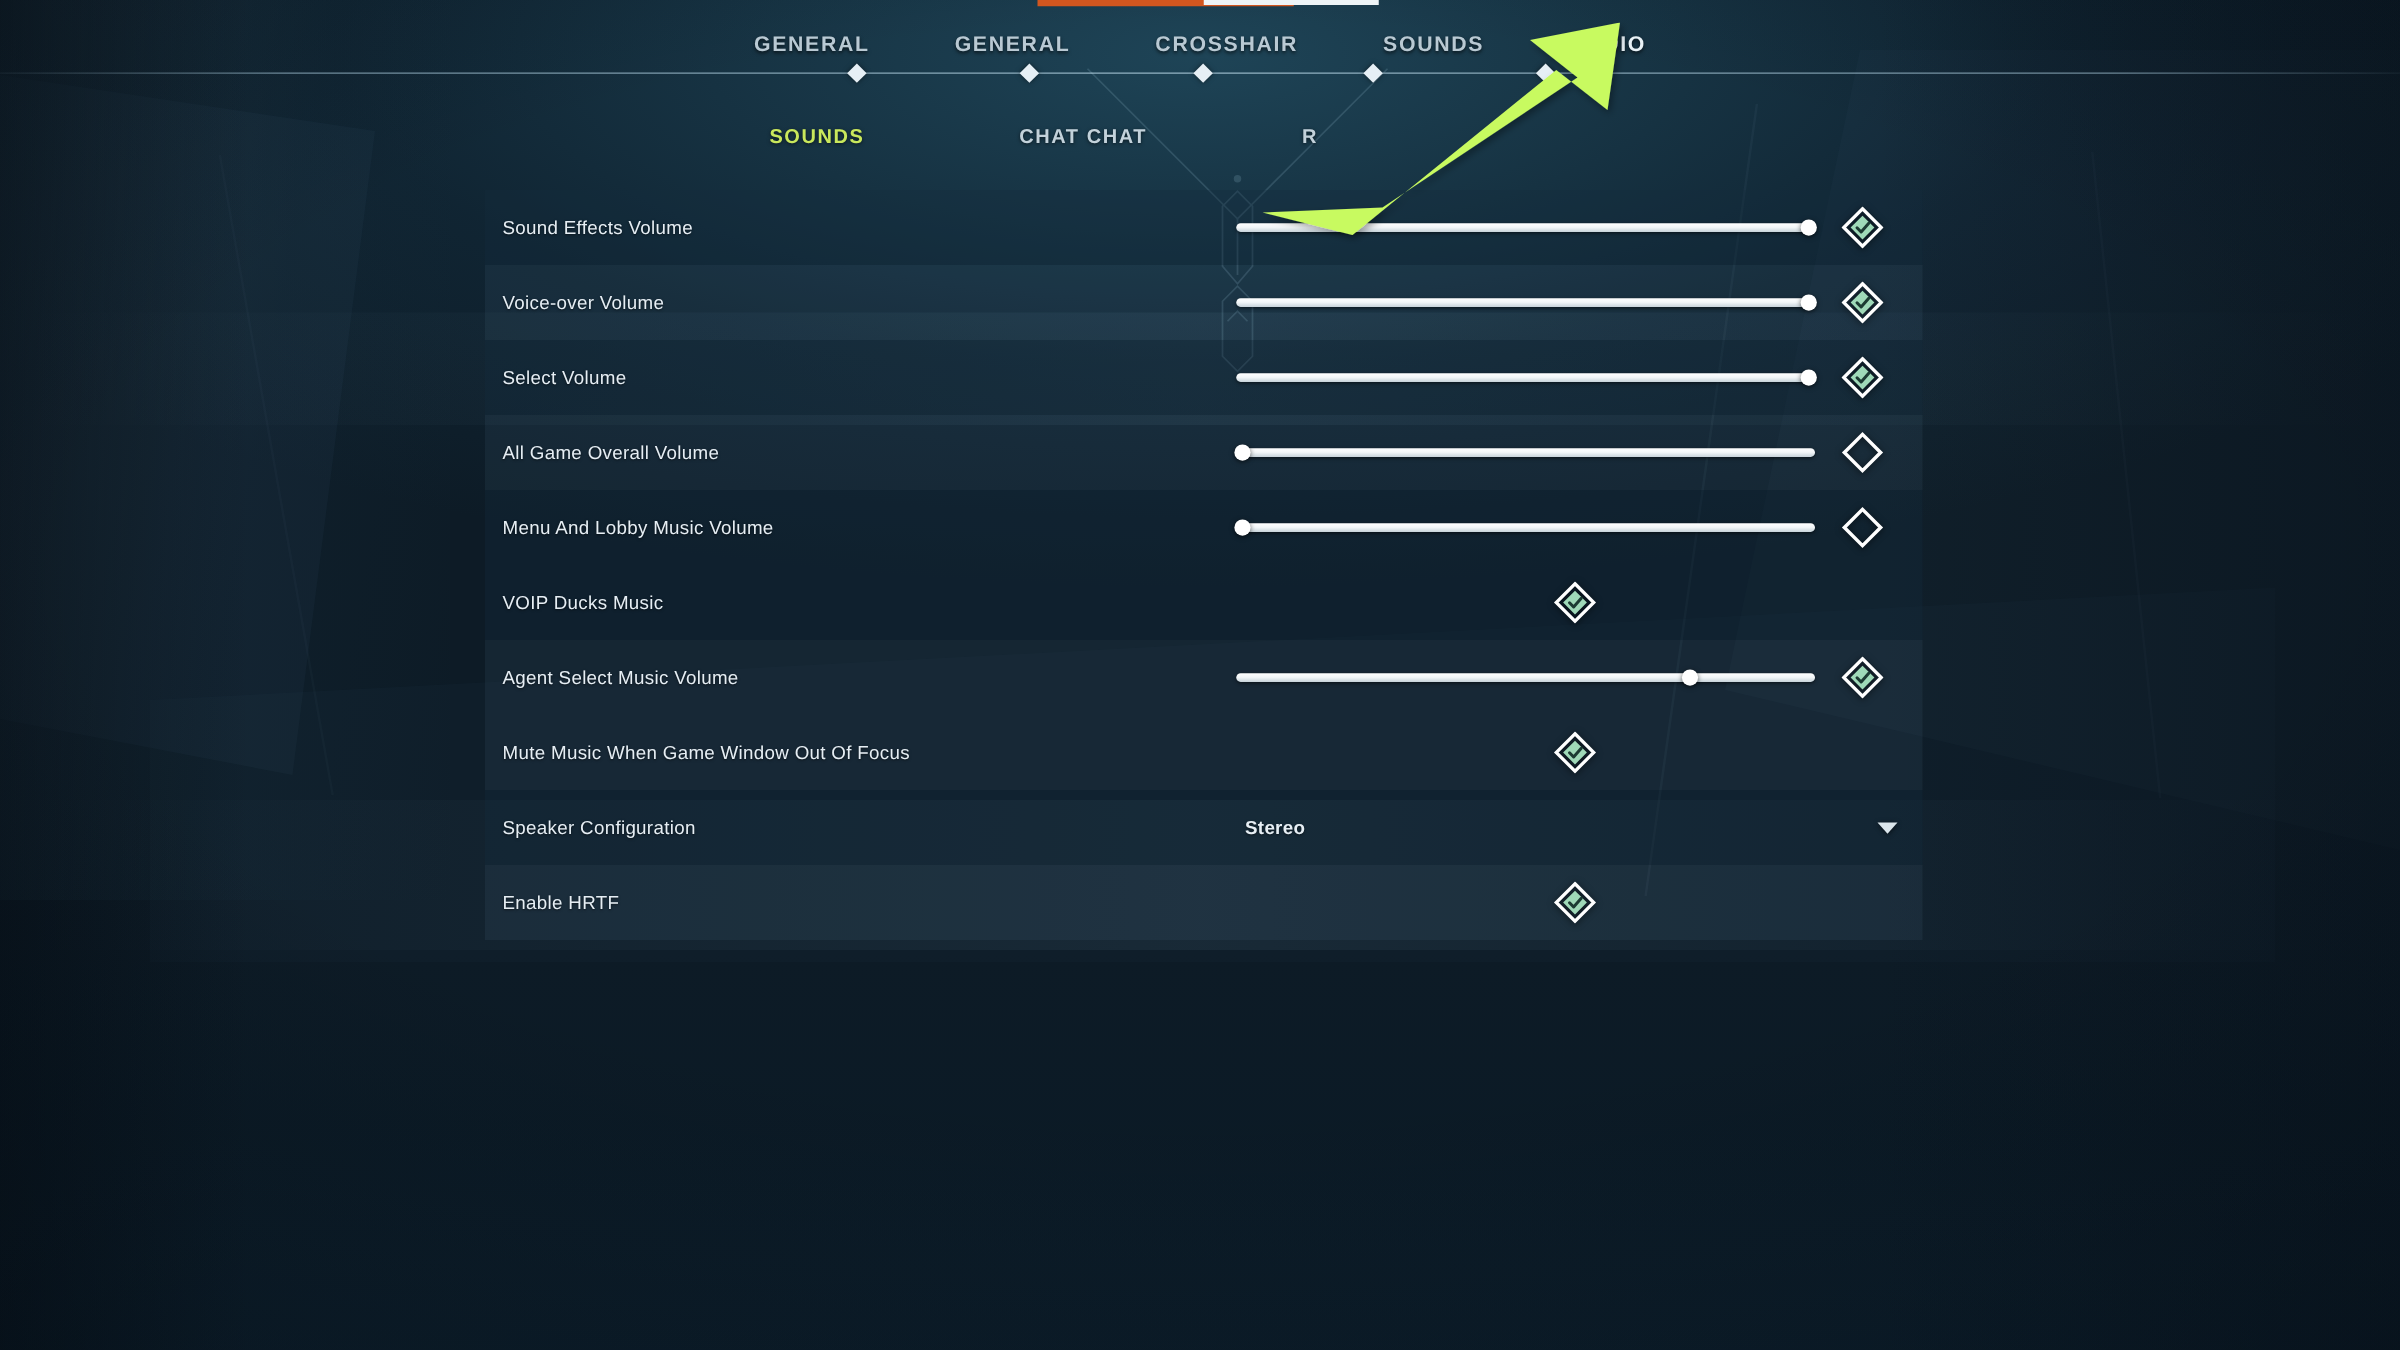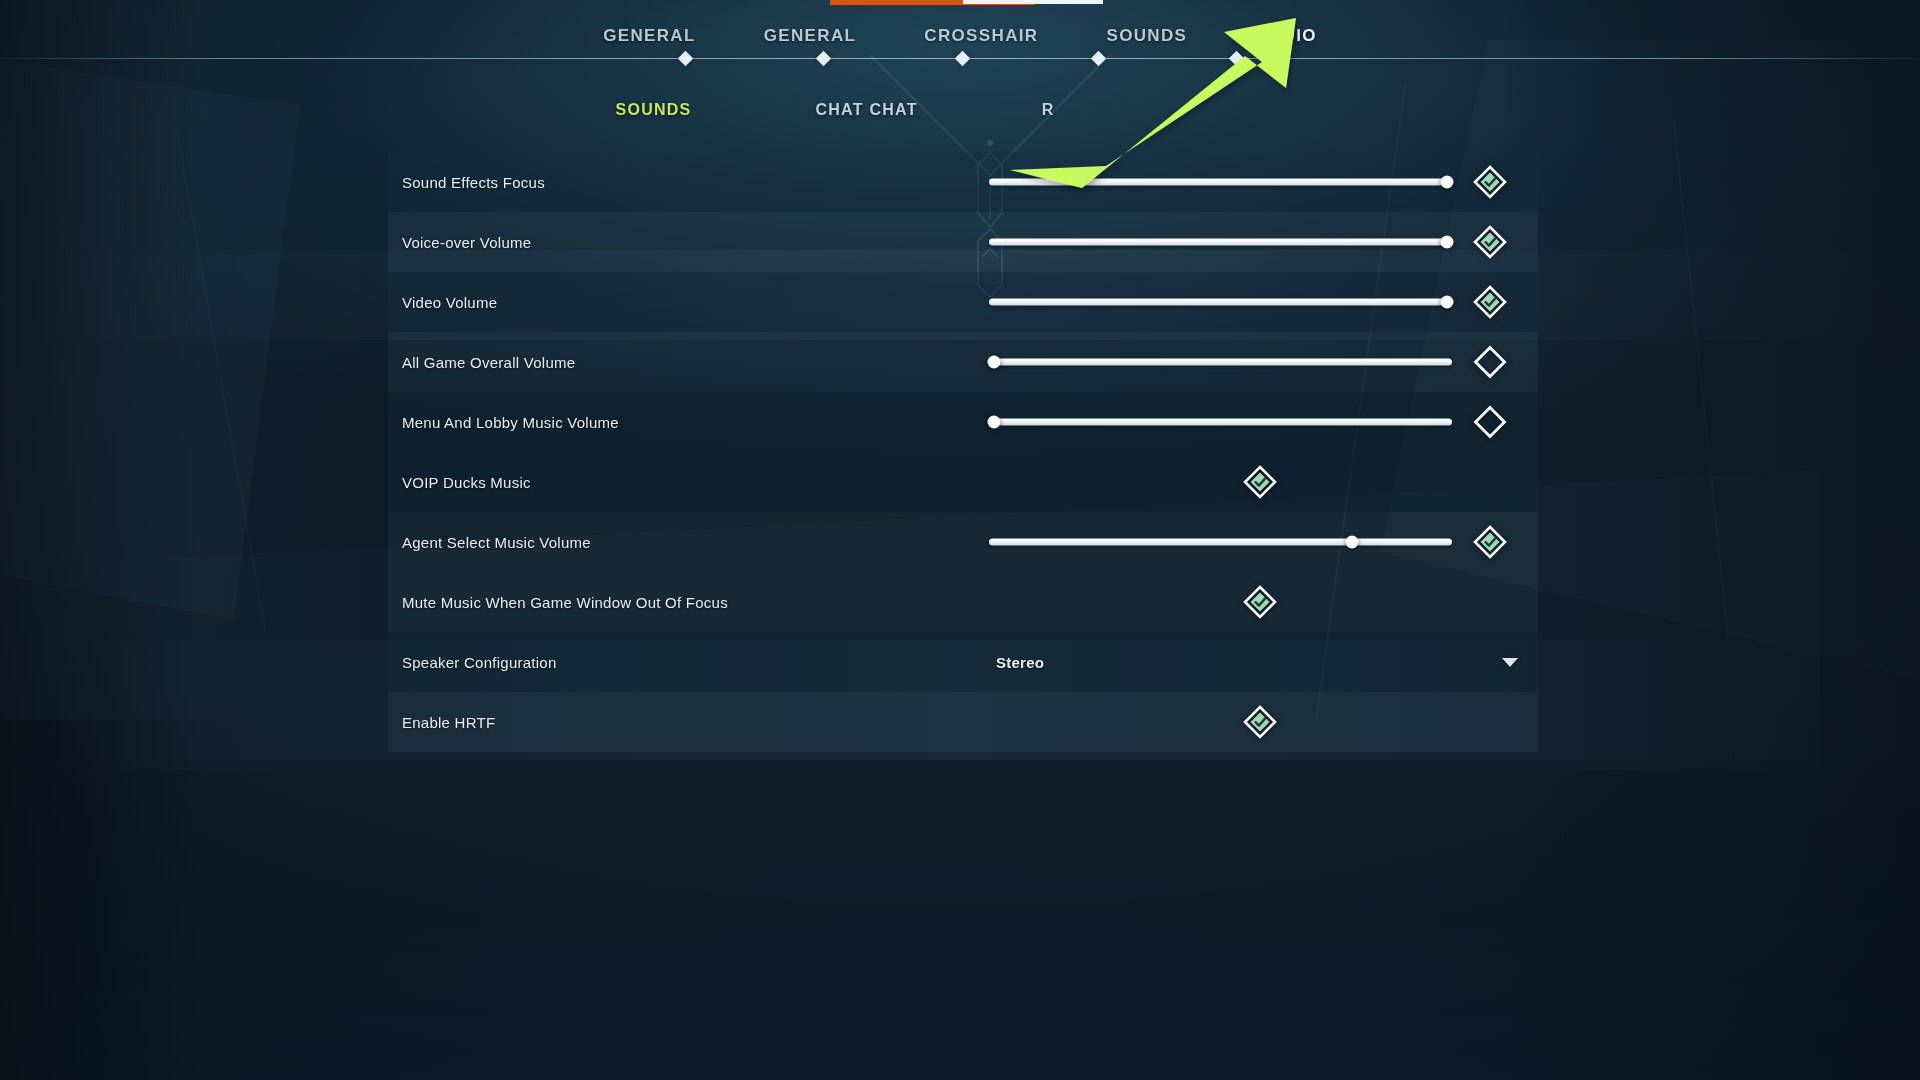--- a/index.html
+++ b/index.html
@@ -202,21 +202,21 @@
 <div class="nav-diamond" style="left:1231px;"></div>
 
 <div id="subnav">
   <div class="sub-item active">SOUNDS</div>
   <div class="sub-item">CHAT CHAT</div>
   <div class="sub-item hidden-label">R</div>
 </div>
 
 <div id="panel">
     <div class="row alt">
-      <div class="label">Sound Effects Focus</div>
+      <div class="label">Sound Effects Volume</div>
       <div class="control">
         <div class="slider">
           <div class="track"></div>
           <div class="handle" style="left: 458px;"></div>
         </div>
         <div class="diamond-wrap" style="position: absolute; left: 491px;">
           <svg viewBox="0 0 34 34">
            <path d="M17 2 L32 17 L17 32 L2 17 Z" fill="none" stroke="#ffffff" stroke-width="2.6"></path>
            <path d="M17 7.5 L26.5 17 L17 26.5 L7.5 17 Z" fill="#9fd9b8"></path>
            <path d="M12.6 17.2 L15.9 20.6 L22 13.6" fill="none" stroke="#1d3b33" stroke-width="2.4" stroke-linecap="round" stroke-linejoin="round"></path>
@@ -234,21 +234,21 @@
         <div class="diamond-wrap" style="position: absolute; left: 491px;">
           <svg viewBox="0 0 34 34">
            <path d="M17 2 L32 17 L17 32 L2 17 Z" fill="none" stroke="#ffffff" stroke-width="2.6"></path>
            <path d="M17 7.5 L26.5 17 L17 26.5 L7.5 17 Z" fill="#9fd9b8"></path>
            <path d="M12.6 17.2 L15.9 20.6 L22 13.6" fill="none" stroke="#1d3b33" stroke-width="2.4" stroke-linecap="round" stroke-linejoin="round"></path>
          </svg>
         </div>
       </div>
     </div>
     <div class="row alt">
-      <div class="label">Video Volume</div>
+      <div class="label">Select Volume</div>
       <div class="control">
         <div class="slider">
           <div class="track"></div>
           <div class="handle" style="left: 458px;"></div>
         </div>
         <div class="diamond-wrap" style="position: absolute; left: 491px;">
           <svg viewBox="0 0 34 34">
            <path d="M17 2 L32 17 L17 32 L2 17 Z" fill="none" stroke="#ffffff" stroke-width="2.6"></path>
            <path d="M17 7.5 L26.5 17 L17 26.5 L7.5 17 Z" fill="#9fd9b8"></path>
            <path d="M12.6 17.2 L15.9 20.6 L22 13.6" fill="none" stroke="#1d3b33" stroke-width="2.4" stroke-linecap="round" stroke-linejoin="round"></path>

